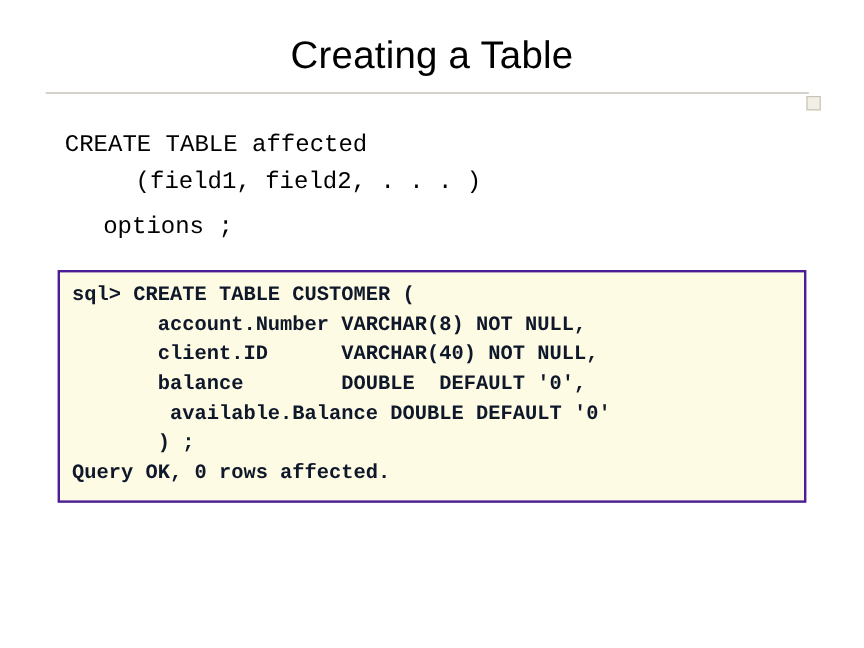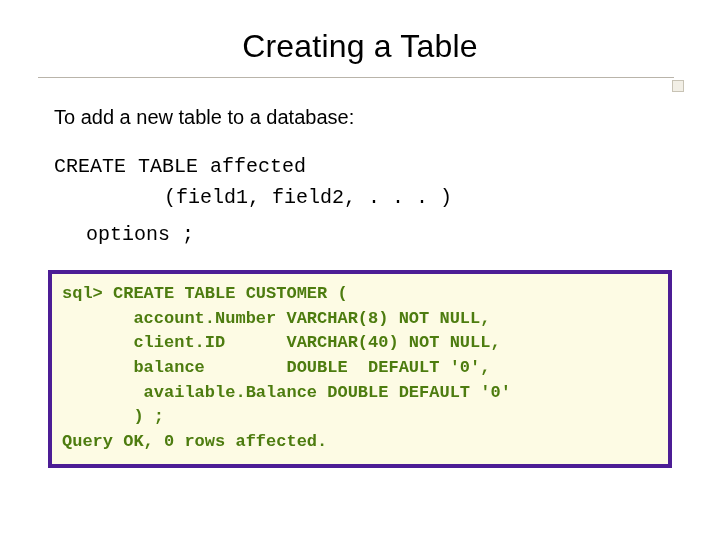--- a/index.html
+++ b/index.html
@@ -49,50 +49,49 @@
   .intro {
     font-size: 20px;
     margin-bottom: 22px;
   }
   .mono {
     font-family: "Courier New", Courier, monospace;
     font-size: 20px;
     line-height: 1.55;
   }
   .syntax-line1 { margin-left: 0; }
-  .syntax-line2 { margin-left: 110px; }
+  .syntax-line2 { margin-left: 59px; }
   .syntax-line3 { margin-left: 32px; margin-top: 6px; }
   .codebox {
     margin: 20px 48px 0 48px;
     background: #fdfbe4;
-    border: 4px solid #4c1d95;
+    border: 2px solid #4c1d95;
     padding: 8px 10px 10px 10px;
     font-family: "Courier New", Courier, monospace;
     font-size: 17px;
     font-weight: bold;
     line-height: 1.45;
     white-space: pre;
-    color: #4d7c0f;
+    color: #0f172a;
   }
 </style>
 </head>
 <body>
 
 <div class="slide">
 
   <div class="title">Creating a Table</div>
 
   <div class="hr-wrap">
     <hr class="hr">
   </div>
   <div class="corner-box"></div>
 
   <div class="body">
 
-    <div class="intro">To add a new table to a database:</div>
 
     <div class="mono syntax-line1">CREATE TABLE affected</div>
     <div class="mono syntax-line2">(field1, field2, . . . )</div>
     <div class="mono syntax-line3">options ;</div>
 
   </div>
 
   <div class="codebox">sql&gt; CREATE TABLE CUSTOMER (
        account.Number VARCHAR(8) NOT NULL,
        client.ID      VARCHAR(40) NOT NULL,

